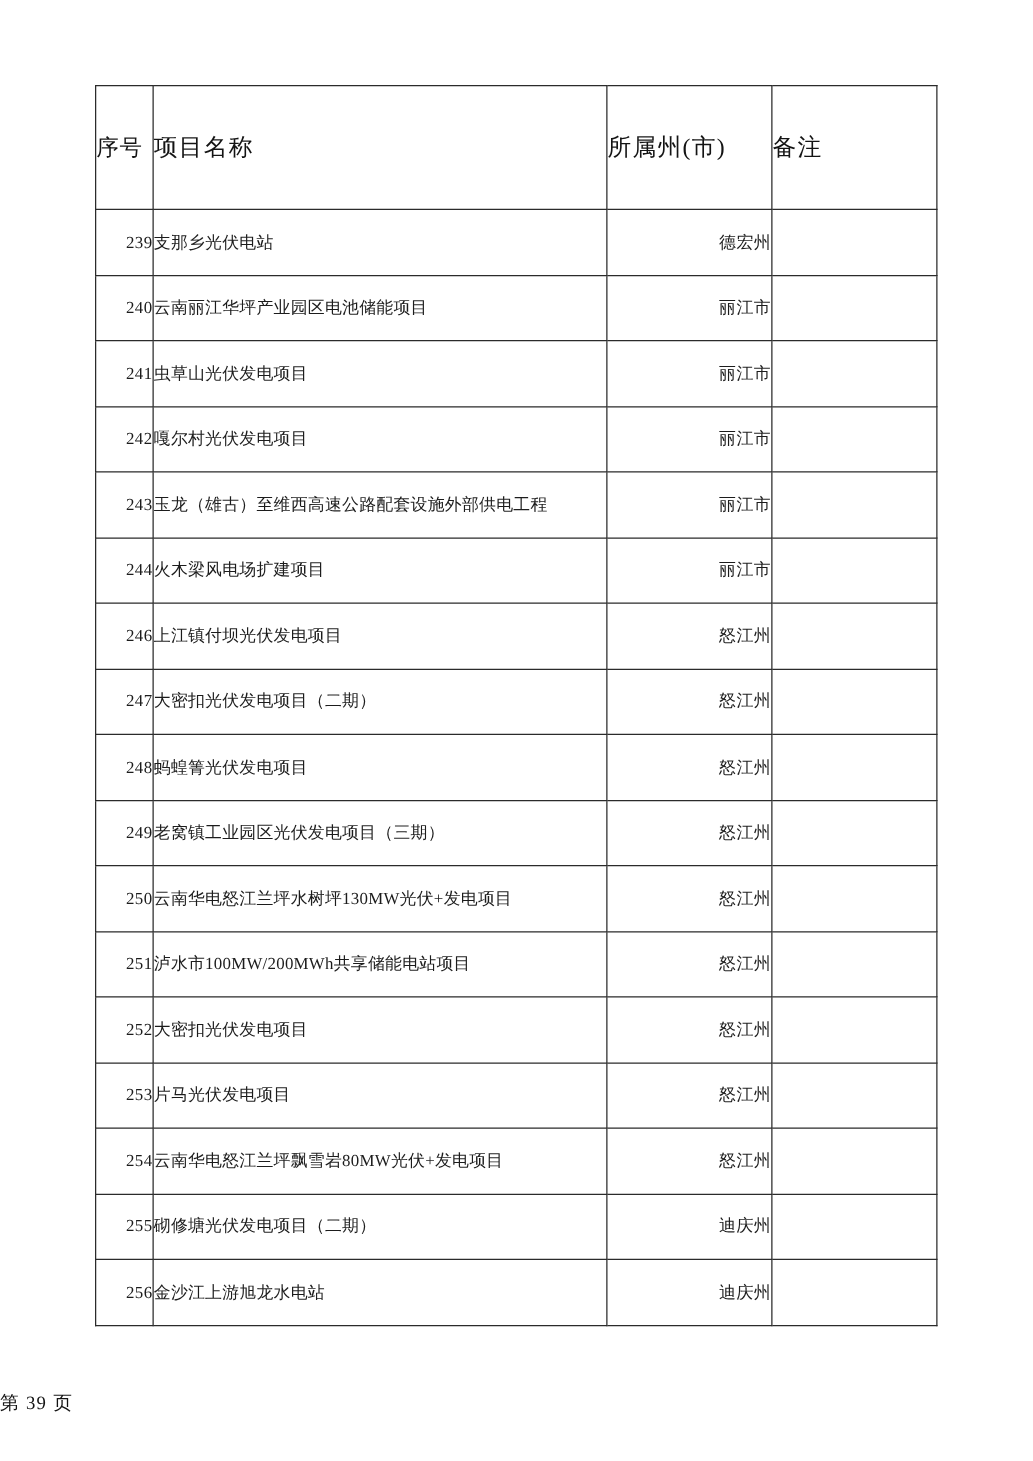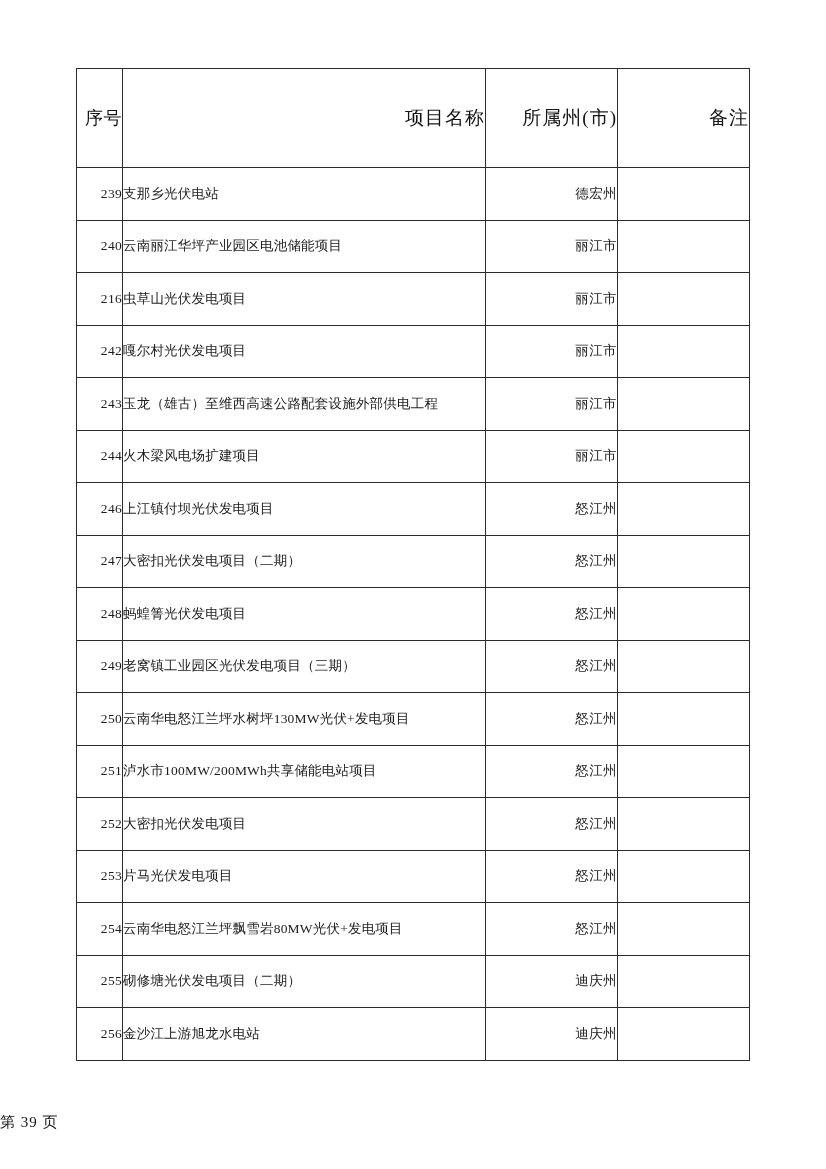--- a/index.html
+++ b/index.html
@@ -43,21 +43,21 @@
     font-weight: normal;
   }
   col.c-seq    { width: 46px; }
   col.c-name   { width: 363px; }
   col.c-region { width: 132px; }
   col.c-remark { width: 132px; }
 
   
   tr.header-row td {
     height: 98px;
-    text-align: right;
+    text-align: left;
     font-size: 19px;
     letter-spacing: 1px;
     color: #141414;
     margin-left: 32px;
   }
   tr.header-row td.h-seq {
     font-size: 18px;
     letter-spacing: 0.5px;
   }
 
@@ -123,21 +123,21 @@
             <td class="cell-region">德宏州</td>
             <td class="cell-remark"></td>
           </tr>
           <tr class="data-row">
             <td class="cell-seq">240</td>
             <td class="cell-name">云南丽江华坪产业园区电池储能项目</td>
             <td class="cell-region">丽江市</td>
             <td class="cell-remark"></td>
           </tr>
           <tr class="data-row">
-            <td class="cell-seq">216</td>
+            <td class="cell-seq">241</td>
             <td class="cell-name">虫草山光伏发电项目</td>
             <td class="cell-region">丽江市</td>
             <td class="cell-remark"></td>
           </tr>
           <tr class="data-row">
             <td class="cell-seq">242</td>
             <td class="cell-name">嘎尔村光伏发电项目</td>
             <td class="cell-region">丽江市</td>
             <td class="cell-remark"></td>
           </tr>

